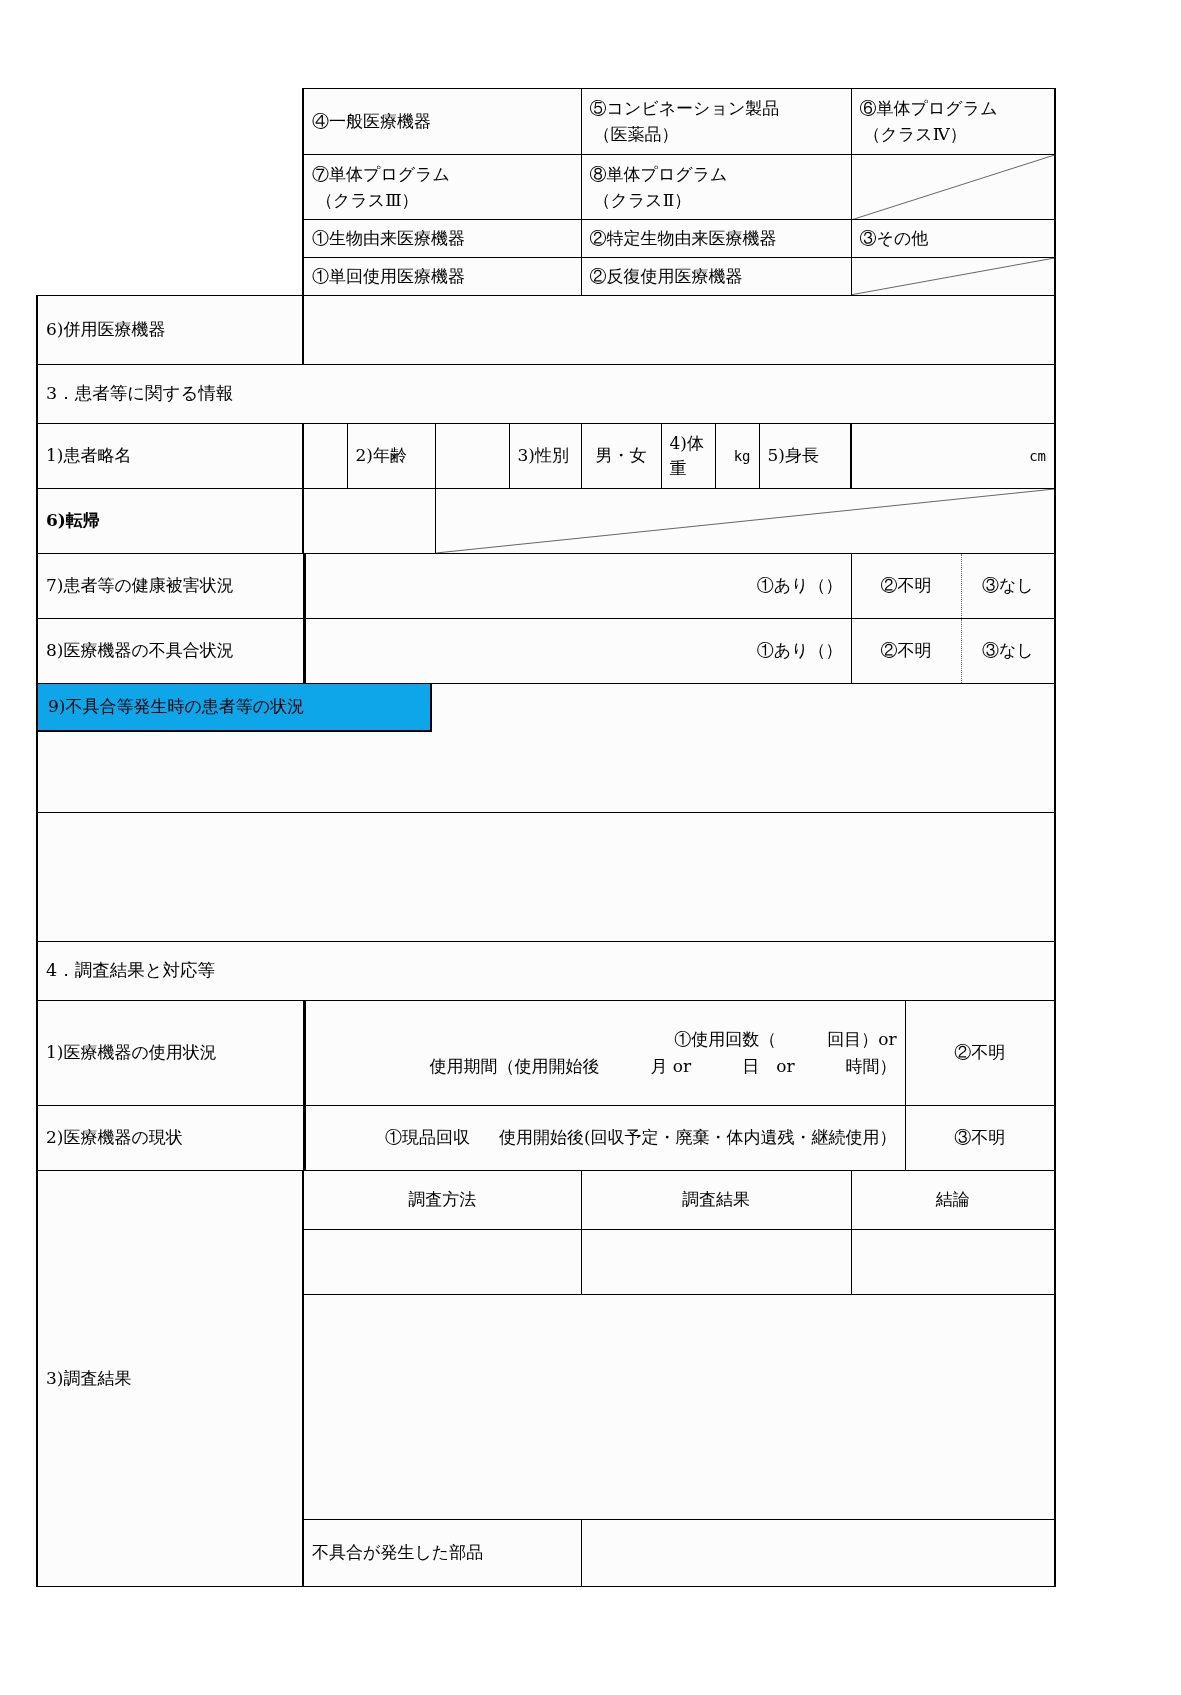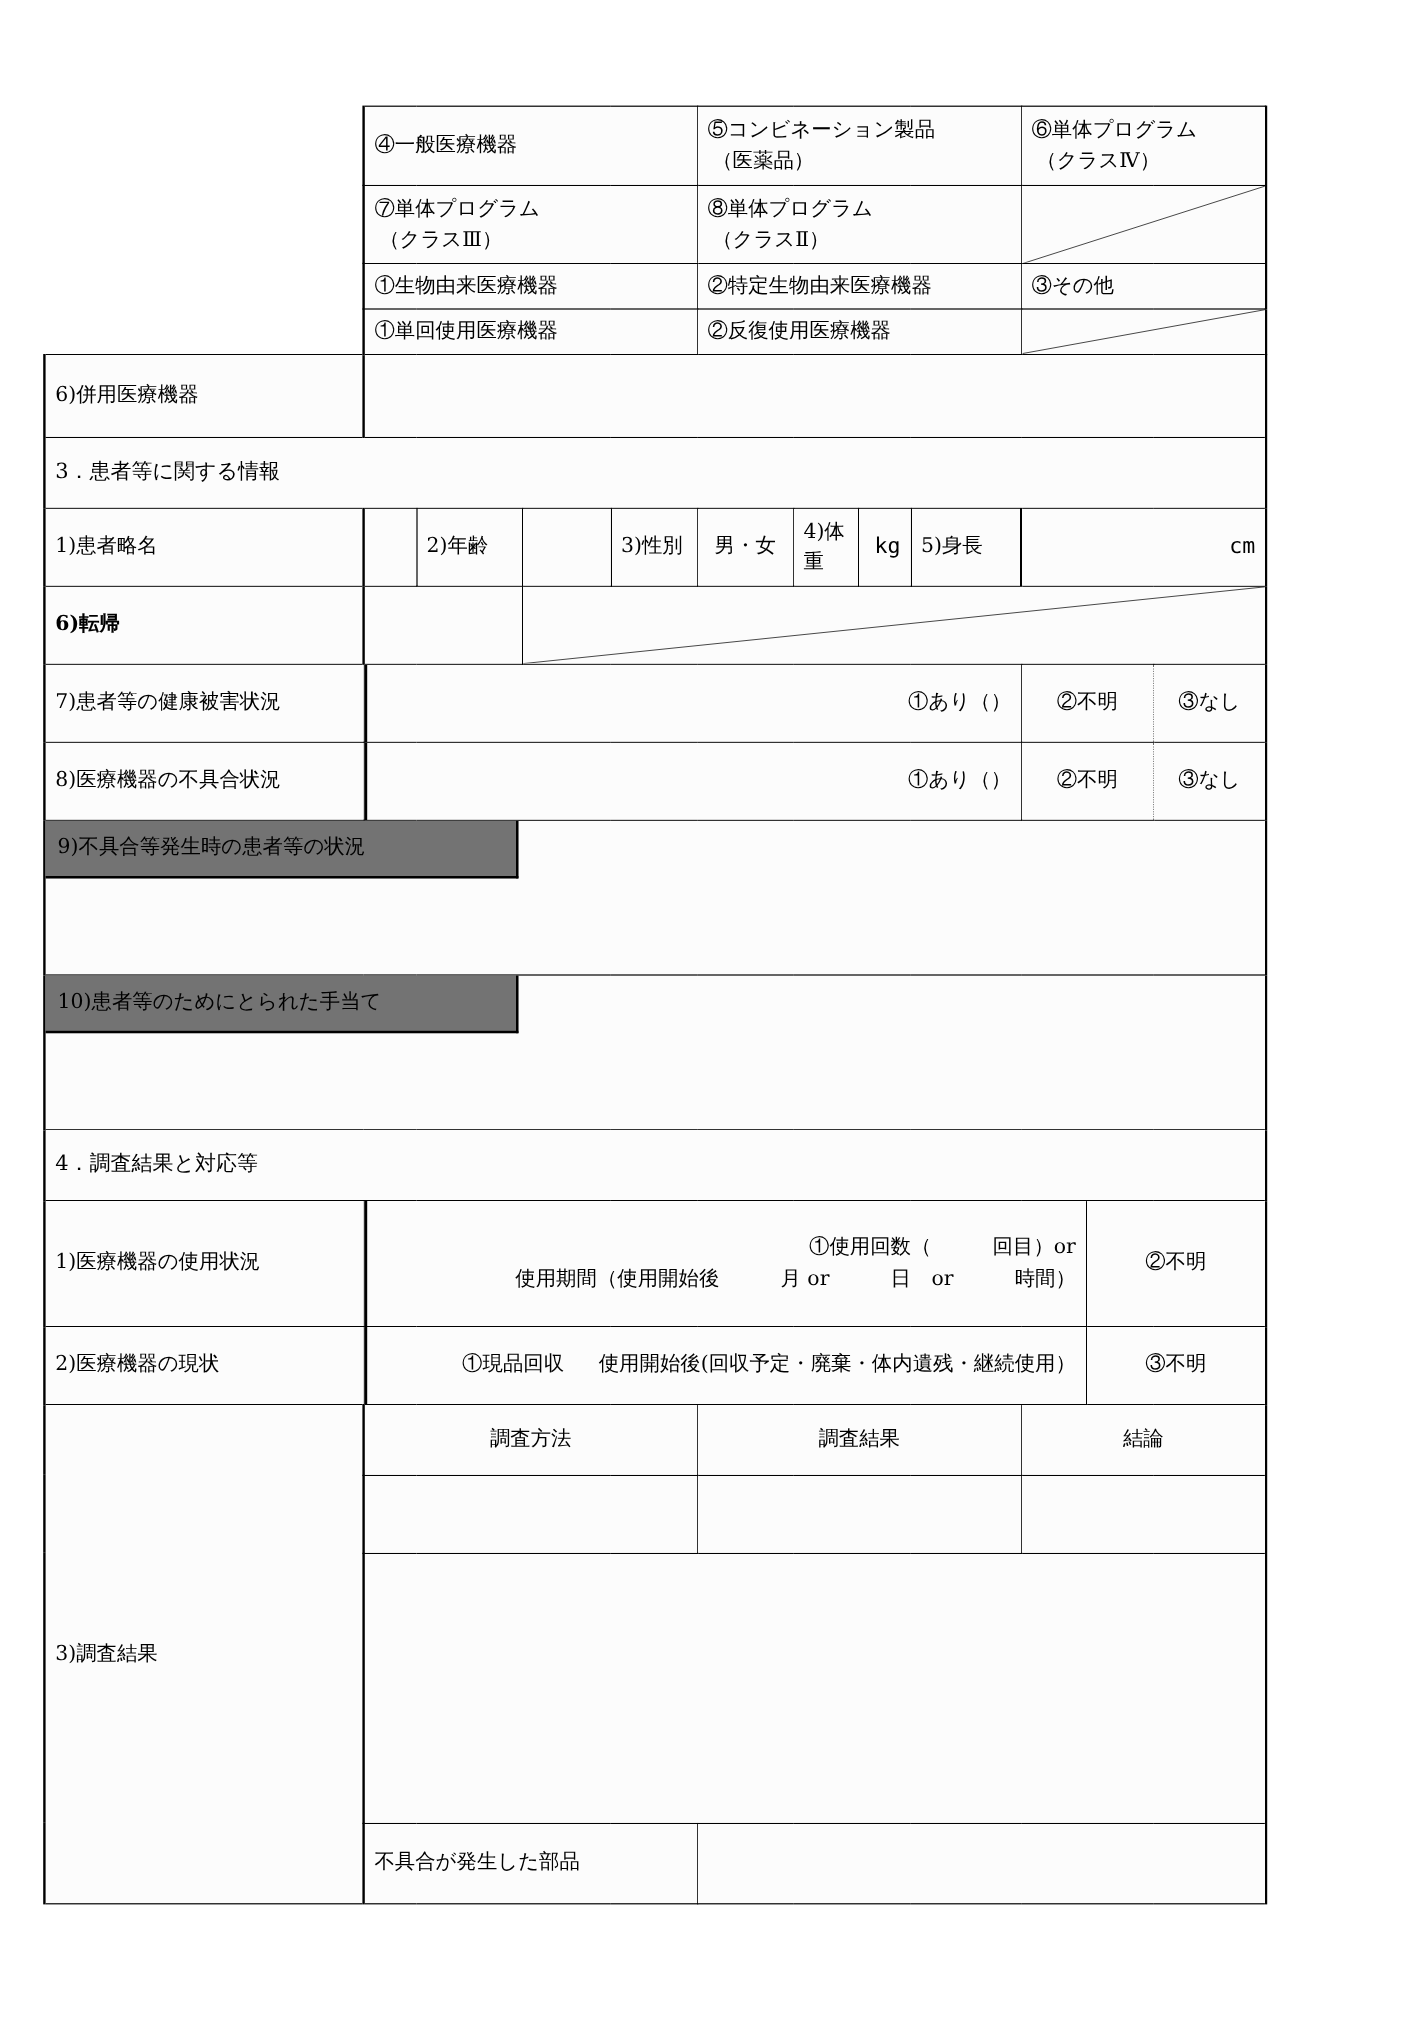--- a/index.html
+++ b/index.html
@@ -41,31 +41,31 @@
   .vmid{vertical-align:middle;margin-top:46px;}
   .right{text-align:right;}
   
   .dbl-left{
     border-left:1px solid #000 !important;
     box-shadow:inset 3px 0 0 -1px #000;
     text-align:right;
   }
   .diag{position:absolute;left:0;top:0;width:100%;height:100%;pointer-events:none;}
   .sec-head{font-size:17.5px;padding-left:10px;}
-  .unit{font-family:"DejaVu Sans Mono","Liberation Mono",monospace;font-size:18px;}
+  .unit{font-family:"DejaVu Sans Mono","Liberation Mono",monospace;font-size:14px;}
   .hdr-cell{text-align:center;}
   .label9{
     position:absolute;left:0;top:0;
     width:394px;height:48px;
     border-right:2px solid #000;
     border-bottom:2px solid #000;
     box-sizing:border-box;
     display:flex;align-items:center;
     padding-left:10px;
-    background:#737373;
+    background:#0ea5e9;
   }
   .freebox{position:relative;height:128px;}
   .freebox2{position:relative;height:128px;}
 </style>
 </head>
 <body>
 
 <div class="page">
   <div class="form">
     <table class="grid">
@@ -198,23 +198,20 @@
         <td colspan="12" class="freebox" style="border-left:2px solid #000;border-right:2px solid #000;padding:0;">
           <div class="label9">
             <span>9)不具合等発生時の患者等の状況</span>
           </div>
           <div style="position:absolute;left:400px;top:52px;right:6px;bottom:4px;"></div>
         </td>
       </tr>
 
       <tr>
         <td colspan="12" class="freebox2" style="border-left:2px solid #000;border-right:2px solid #000;padding:0;border-top:none;">
-          <div class="label9">
-            <span>10)患者等のためにとられた手当て</span>
-          </div>
           <div style="position:absolute;left:400px;top:52px;right:6px;bottom:4px;"></div>
         </td>
       </tr>
 
       <tr>
         <td colspan="12" class="sec-head" style="border-left:2px solid #000;border-right:2px solid #000;height:46px;">4．調査結果と対応等</td>
       </tr>
 
       <tr>
         <td style="border-left:2px solid #000;height:92px;">1)医療機器の使用状況</td>

